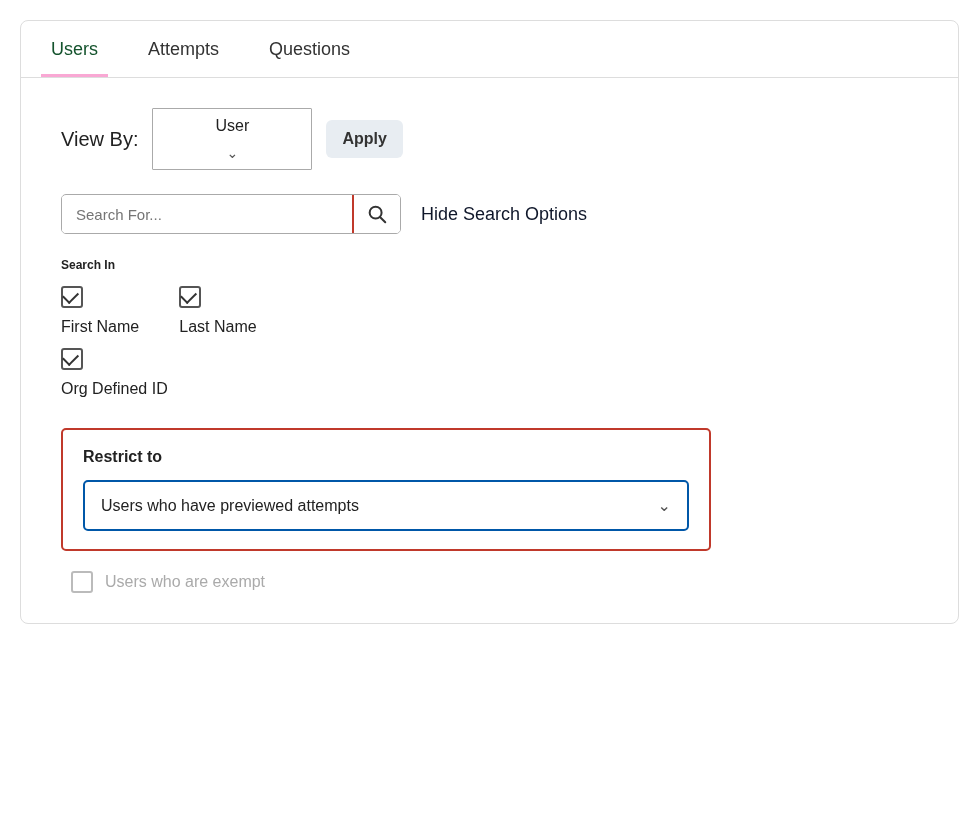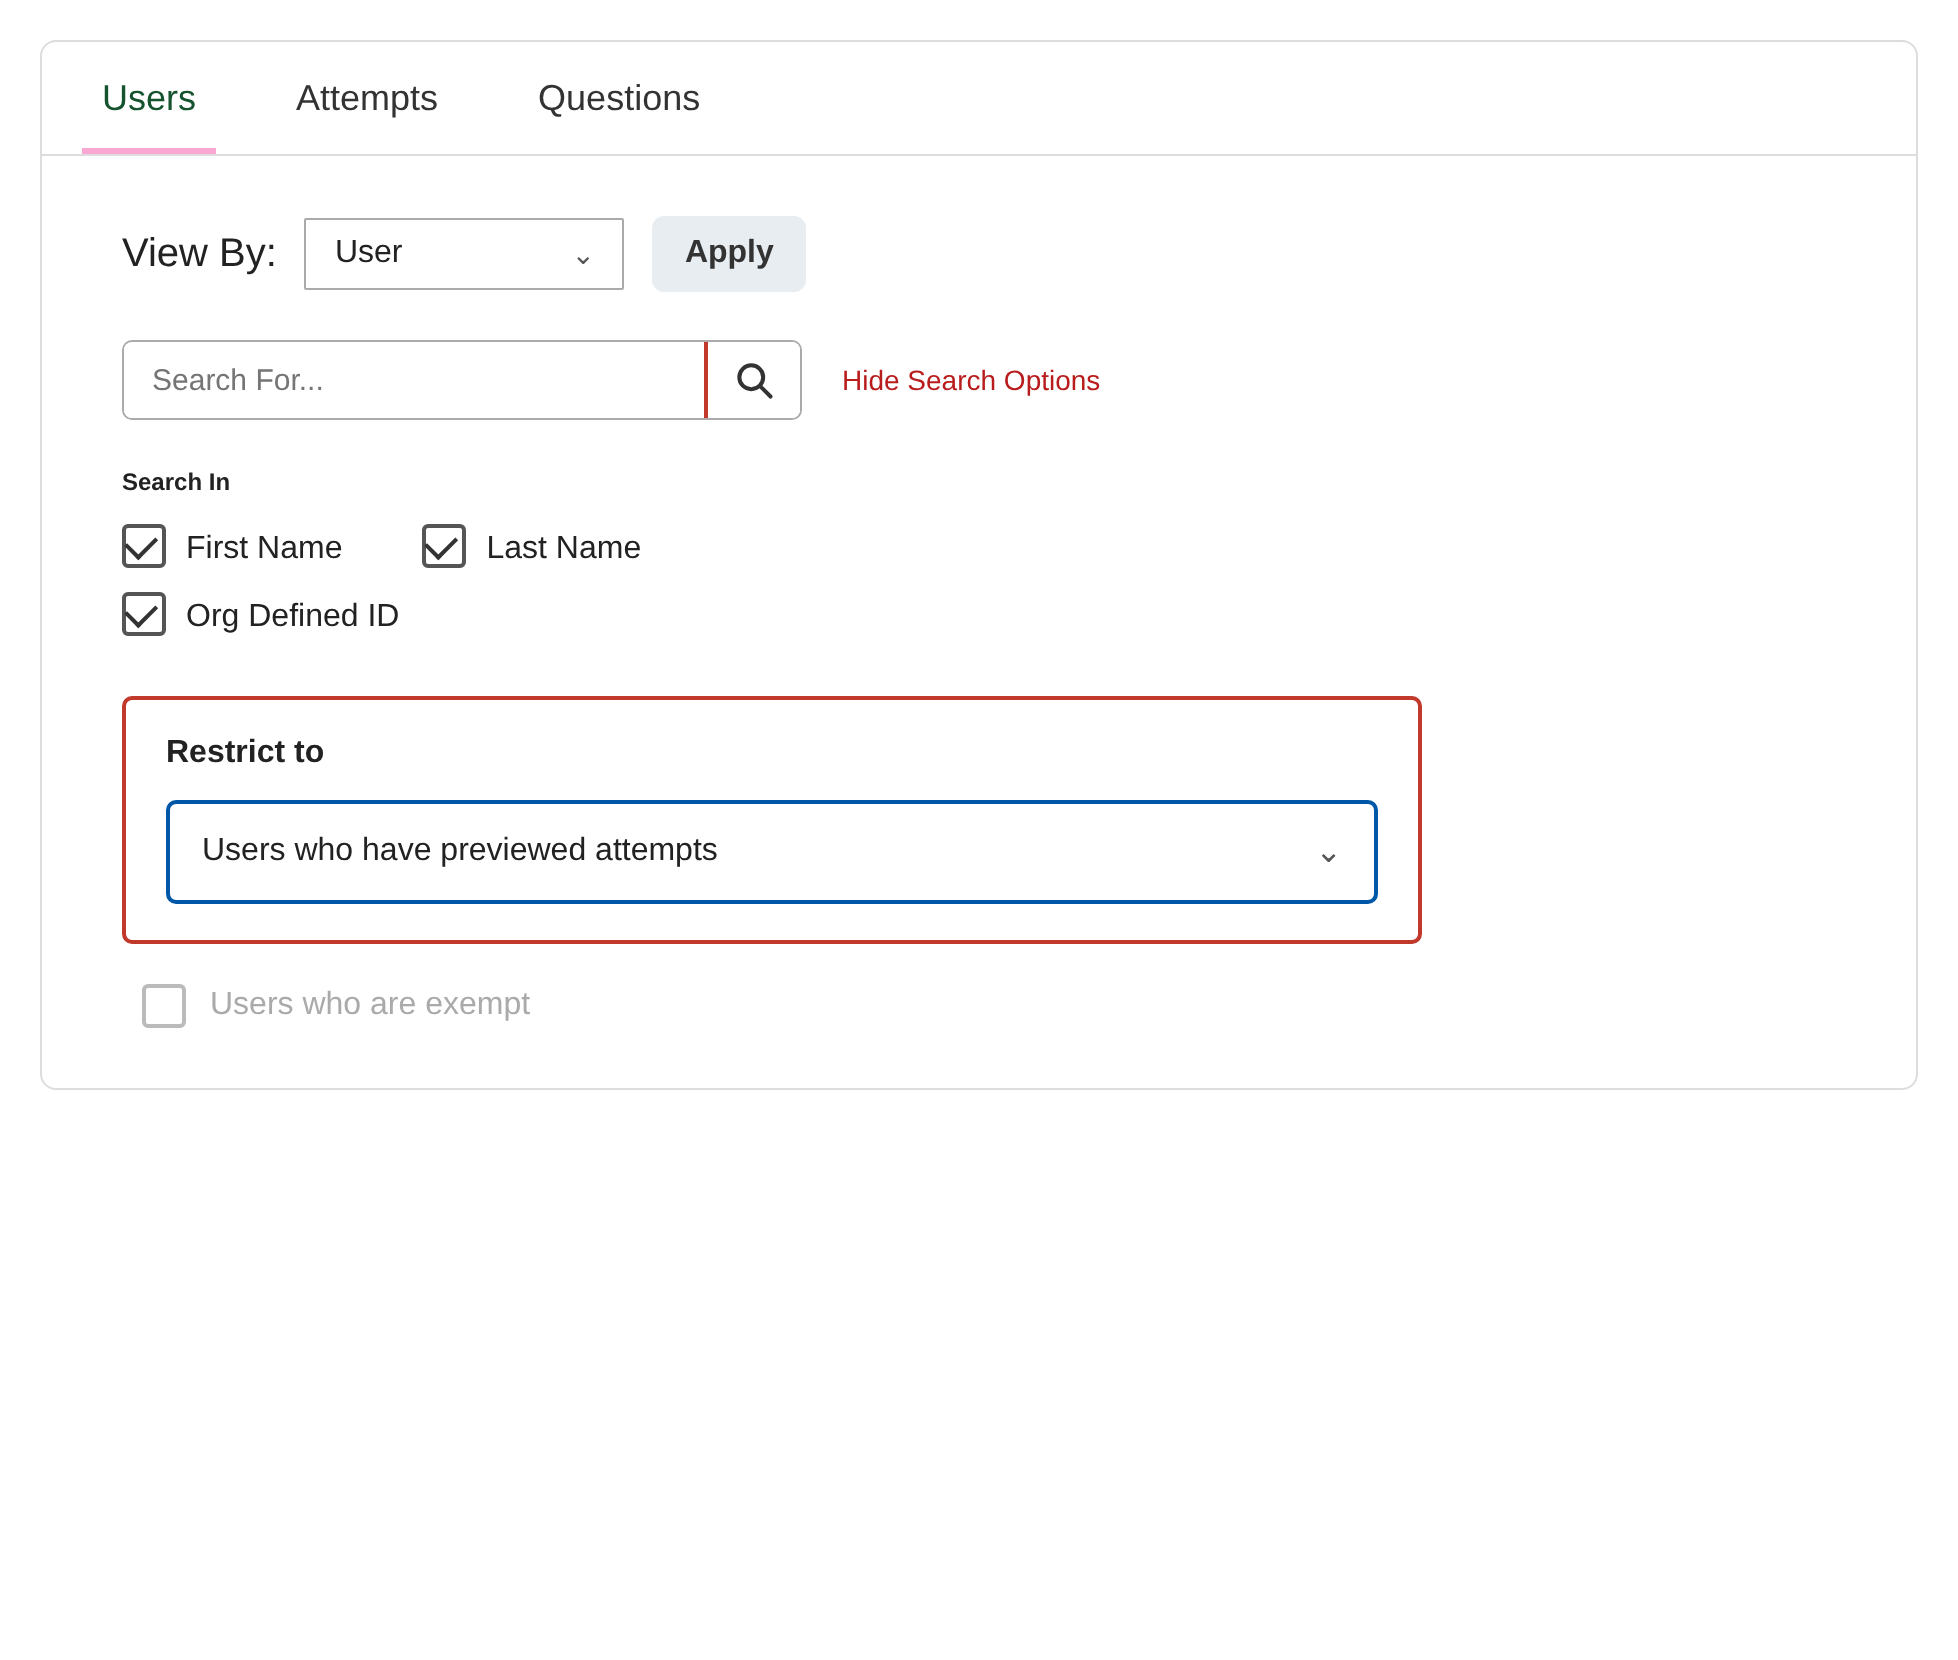--- a/index.html
+++ b/index.html
@@ -63,20 +63,21 @@
       justify-content: space-between;
       border: 1px solid #aaa;
       border-radius: 1px;
       padding: 8px 14px;
       font-size: 16px;
       color: #222;
       background: #fff;
       cursor: pointer;
       min-width: 160px;
       gap: 10px;
+      flex-direction: column;
     }
     .view-by-select .chevron {
       font-size: 14px;
       color: #555;
     }
     .apply-btn {
       background: #e8edf2;
       border: none;
       border-radius: 6px;
       padding: 10px 16px;
@@ -117,22 +118,22 @@
       cursor: pointer;
       display: flex;
       align-items: center;
       justify-content: center;
     }
     .search-icon-svg {
       width: 22px;
       height: 22px;
     }
     .hide-search-link {
-      color: #b91c1c;
-      font-size: 14px;
+      color: #0f172a;
+      font-size: 18px;
       font-weight: 500;
       cursor: pointer;
       text-decoration: none;
       white-space: nowrap;
     }
     
     .search-in-section {
       margin-bottom: 30px;
     }
     .search-in-label {
@@ -142,25 +143,26 @@
       margin-bottom: 14px;
     }
     .checkbox-row {
       display: flex;
       align-items: center;
       gap: 40px;
       margin-bottom: 12px;
     }
     .checkbox-item {
       display: flex;
-      align-items: flex-end;
+      align-items: flex-start;
       gap: 10px;
       font-size: 16px;
       color: #222;
       cursor: pointer;
+      flex-direction: column;
     }
     .checkbox-box {
       width: 22px;
       height: 22px;
       border: 2px solid #555;
       border-radius: 3px;
       display: flex;
       align-items: center;
       justify-content: center;
       background: #fff;

